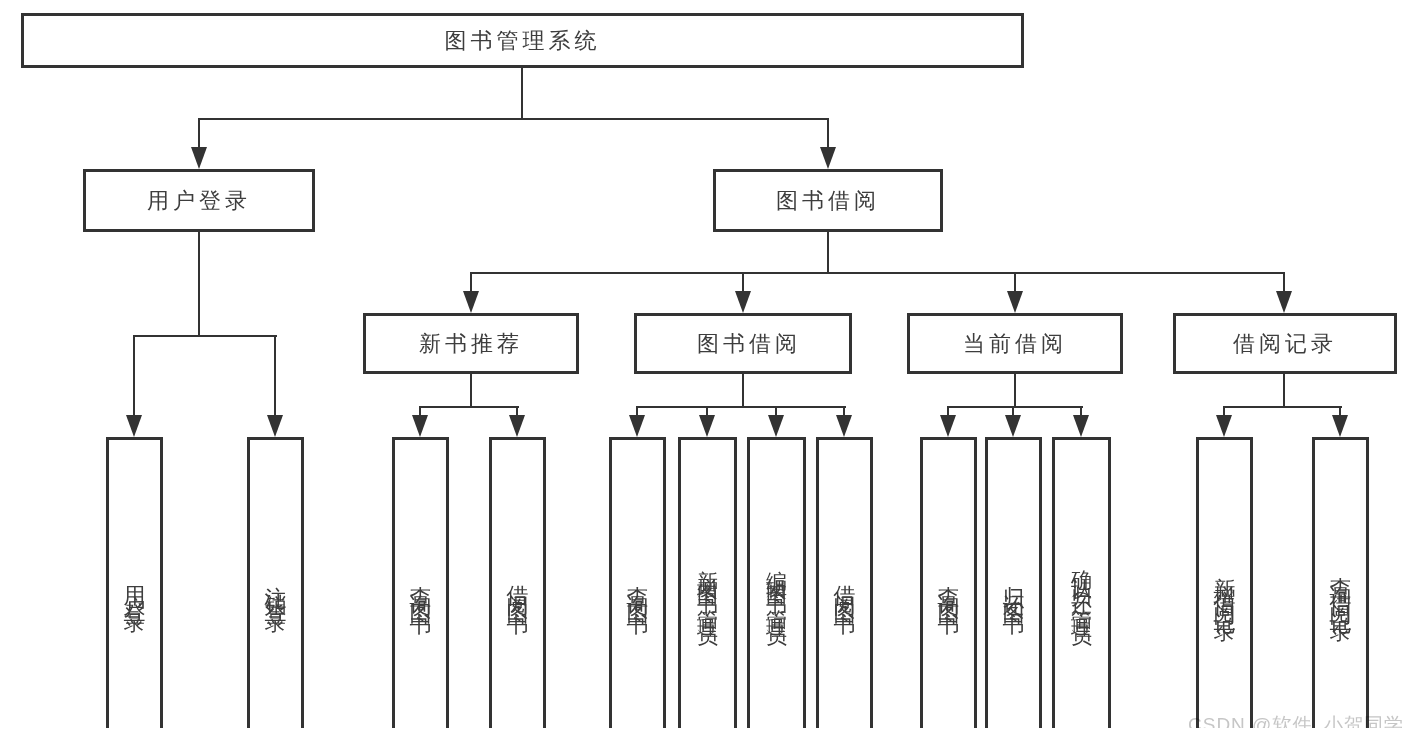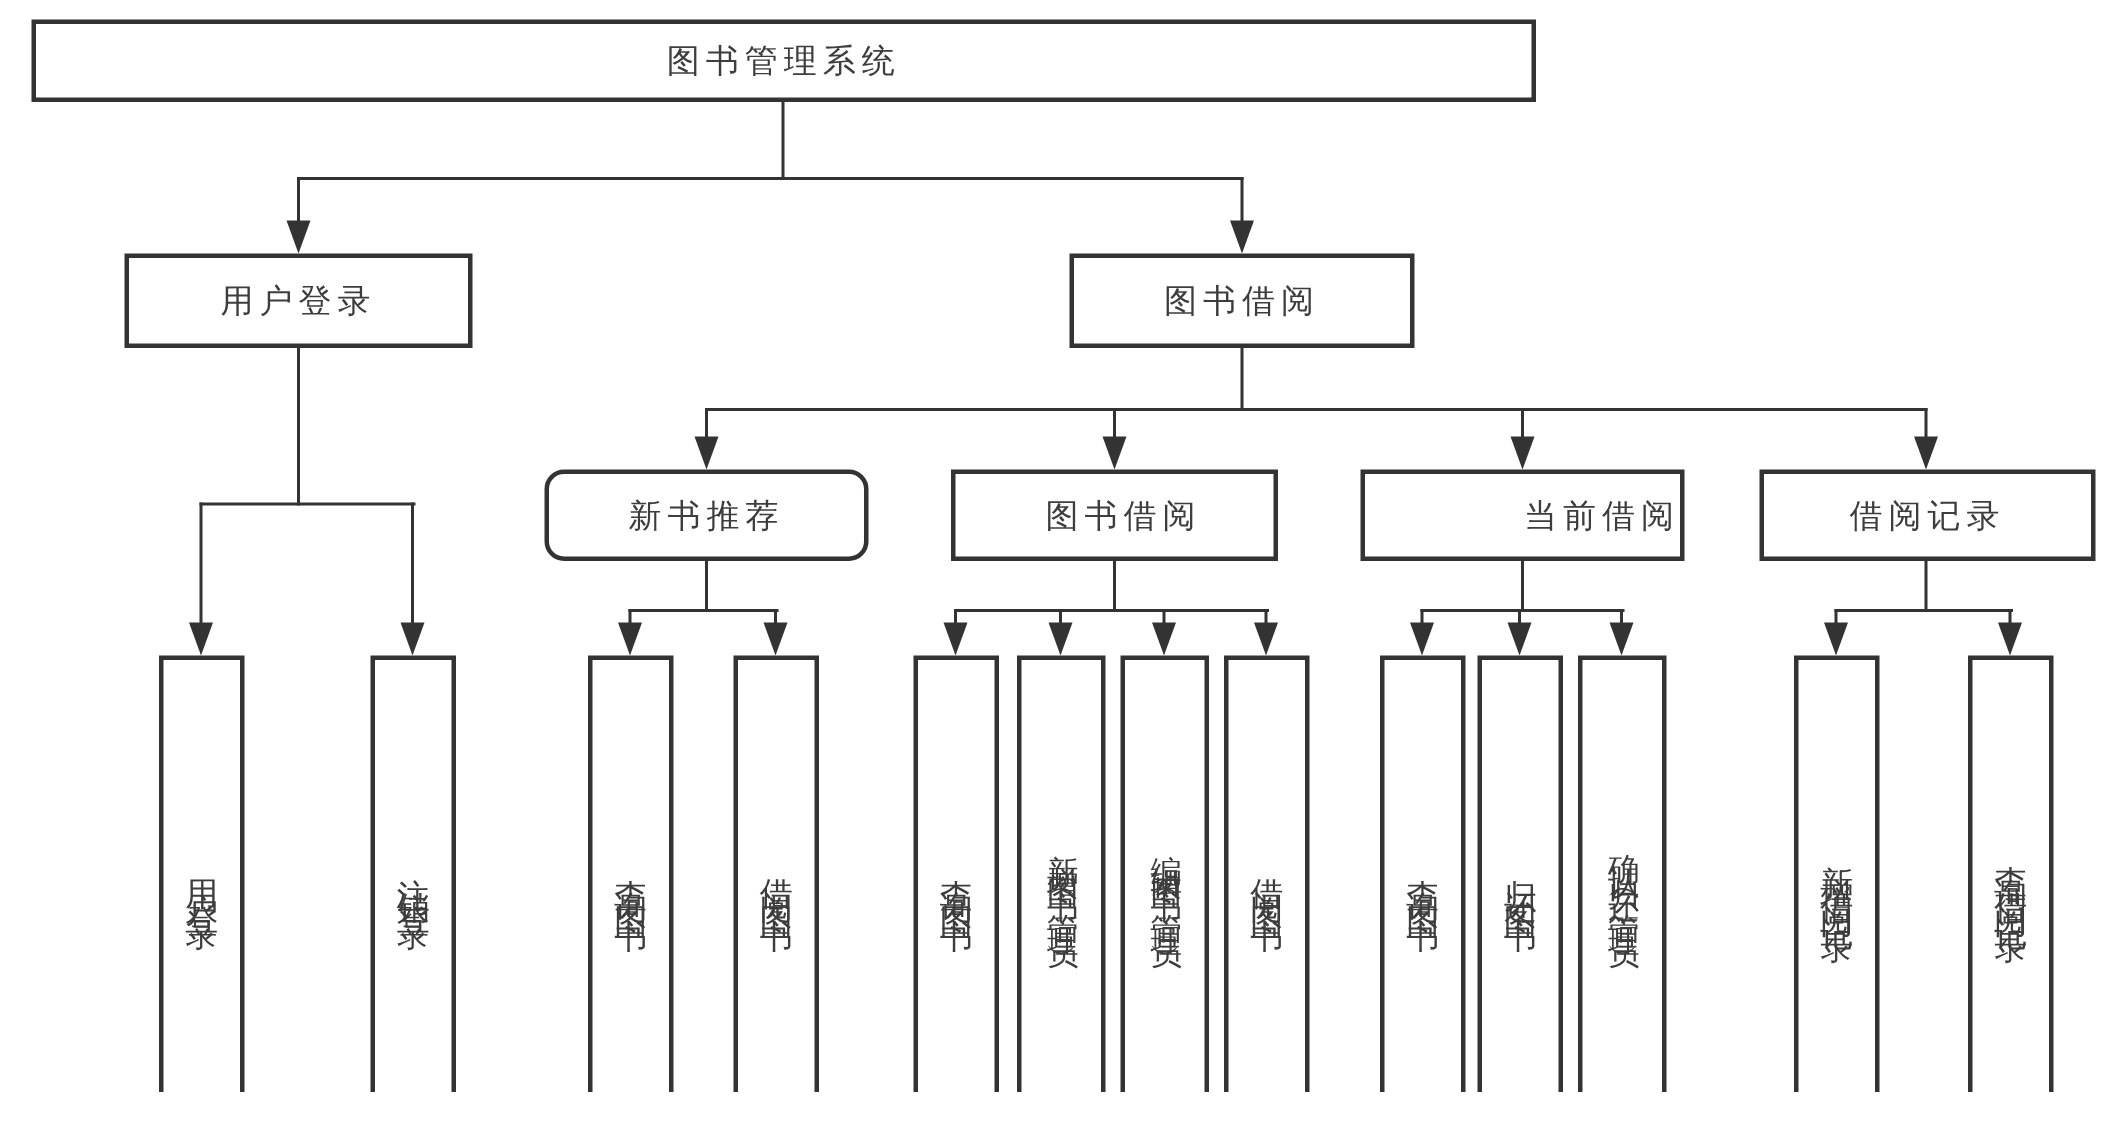--- a/index.html
+++ b/index.html
@@ -126,27 +126,27 @@
     <span class="lbl">图书管理系统</span>
   </div>
 
   <div class="box" style="left:83px; top:169px; width:232px; height:63px;">
     <span class="lbl">用户登录</span>
   </div>
   <div class="box" style="left:713px; top:169px; width:230px; height:63px;">
     <span class="lbl">图书借阅</span>
   </div>
 
-  <div class="box" style="left:363px; top:313px; width:216px; height:61px;border-radius:13px;">
+  <div class="box" style="left:363px; top:313px; width:216px; height:61px;">
     <span class="lbl">新书推荐</span>
   </div>
   <div class="box" style="left:634px; top:313px; width:218px; height:61px;padding-left:12px;">
     <span class="lbl">图书借阅</span>
   </div>
-  <div class="box" style="left:907px; top:313px; width:216px; height:61px;justify-content:flex-end;">
+  <div class="box" style="left:907px; top:313px; width:216px; height:61px;">
     <span class="lbl">当前借阅</span>
   </div>
   <div class="box" style="left:1173px; top:313px; width:224px; height:61px;">
     <span class="lbl">借阅记录</span>
   </div>
 
   <div class="box" style="left:106px; top:437px; width:57px; height:298px;">
     <span class="vlbl">用户登录</span>
   </div>
   <div class="box" style="left:247px; top:437px; width:57px; height:298px;">
@@ -183,14 +183,15 @@
     <span class="vlbl long">确认归还（管理员）</span>
   </div>
 
   <div class="box" style="left:1196px; top:437px; width:57px; height:298px;">
     <span class="vlbl">新增借阅记录</span>
   </div>
   <div class="box" style="left:1312px; top:437px; width:57px; height:298px;">
     <span class="vlbl">查询借阅记录</span>
   </div>
 
+  <div class="watermark">CSDN @软件_小贺同学</div>
 
 </div>
 
 </body></html>

